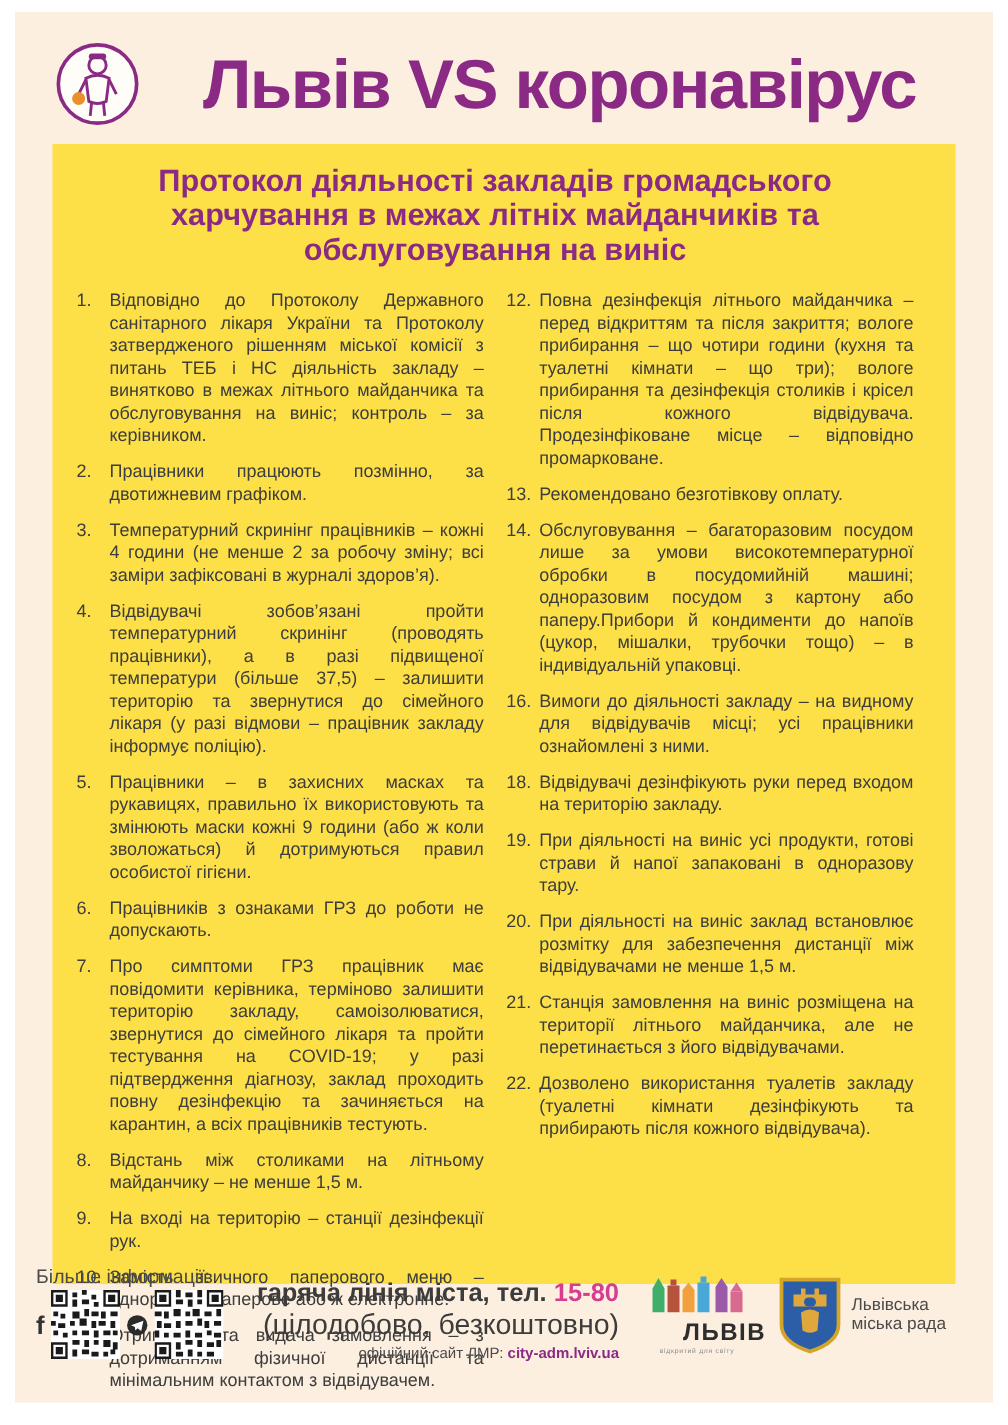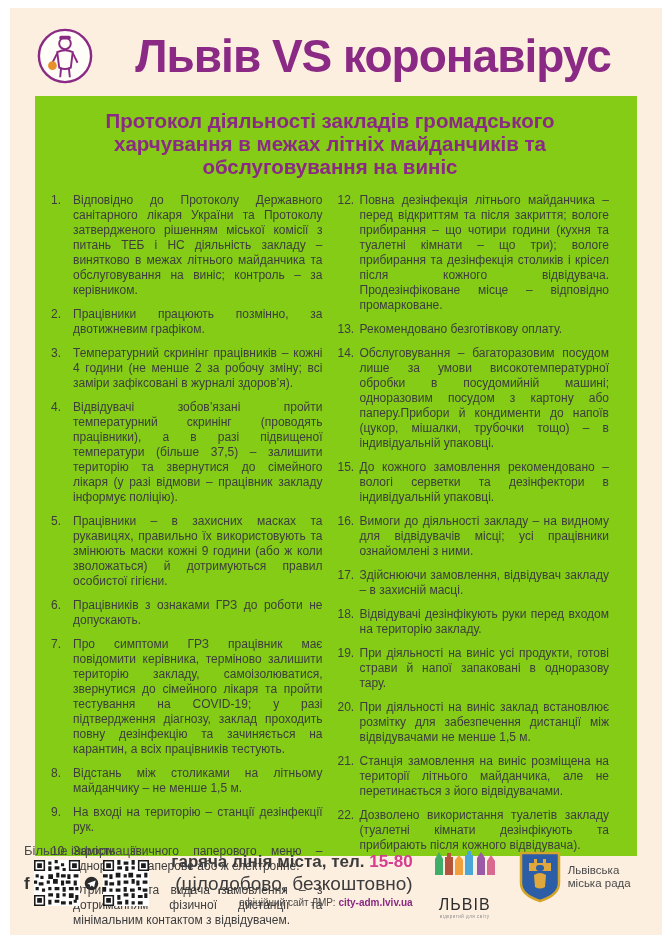--- a/index.html
+++ b/index.html
@@ -5,21 +5,21 @@
   * { margin:0; padding:0; box-sizing:border-box; }
   html,body { width:672px; height:950px; background:#ffffff; font-family:"Liberation Sans", sans-serif; }
   .poster { position:absolute; left:10px; top:8px; width:652px; height:927px; background:#fcefe0; }
 
   
   .header { display:flex; align-items:center; padding:14px 10px 6px 26px; height:88px; }
   .logo-circle { width:58px; height:58px; flex:none; }
   .title { flex:1; text-align:center; font-size:46px; font-weight:bold; color:#8b2a84; letter-spacing:-1px; white-space:nowrap; }
 
   
-  .panel { position:absolute; left:25px; top:88px; width:602px; height:760px; background:#84cc16; padding:13px 28px 10px 16px; }
+  .panel { position:absolute; left:25px; top:88px; width:602px; height:760px; background:#fde047; padding:13px 28px 10px 16px; }
   .subtitle { color:#8b2a84; font-weight:bold; font-size:20.5px; line-height:23px; text-align:center; max-width:542px; margin:0 auto; }
   .columns { display:flex; gap:15px; margin-top:15px; }
   .col { flex:1; min-width:0; }
   .item { display:flex; margin-bottom:9px; font-size:12px; line-height:15px; color:#3d3d3d; }
   .num { width:22px; flex:none; }
   .txt { flex:1; text-align:justify; }
 
   
   .footer { position:absolute; left:0; bottom:0; width:652px; height:96px; display:flex; align-items:flex-start; padding:4px 8px 0 14px; }
   .more-info { font-size:13px; color:#4a4a4a; margin-bottom:2px; }
@@ -27,21 +27,21 @@
   .qr { width:46px; height:46px; }
   .fb-glyph { font-size:17px; font-weight:bold; color:#333; line-height:1; }
   .tg-icon { width:15px; height:15px; }
   .hotline-block { margin-left:12px; padding-top:9px; width:252px;text-align:right; }
   .hotline-main { font-size:17px; font-weight:bold; color:#3c3c3c; white-space:nowrap; }
   .hotline-number { color:#d63c8f; }
   .hotline-note { font-size:19px; color:#3c3c3c; margin-top:1px; }
   .site-line { font-size:10px; color:#4a4a4a; margin-top:2px; }
   .site-url { color:#8b2a84; font-weight:bold; text-decoration:none; }
   .lviv-logo { margin-left:6px; padding-top:6px; width:92px; text-align:center; }
-  .lviv-wordmark { font-size:16px; font-weight:normal; color:#2d2d2d; letter-spacing:1px; line-height:1; margin-top:18px; }
+  .lviv-wordmark { font-size:16px; font-weight:bold; color:#2d2d2d; letter-spacing:1px; line-height:1; margin-top:1px;text-align:right; }
   .lviv-tagline { font-size:4.5px; color:#8a8a8a; letter-spacing:0.5px; margin-top:1px; }
   .coa-block { display:flex; align-items:center; gap:7px; margin-left:8px; padding-top:8px; }
   .council-name { font-size:11.5px; line-height:13px; color:#4a4a4a; width:64px; }
 </style>
 </head>
 <body>
 
 <div class="poster">
 
   <div class="header">
@@ -114,30 +114,22 @@
           </div>
         <div class="item">
             <span class="num">13.</span>
             <span class="txt">Рекомендовано безготівкову оплату.</span>
           </div>
         <div class="item">
             <span class="num">14.</span>
             <span class="txt">Обслуговування – багаторазовим посудом лише за умови високотемпературної обробки в посудомийній машині; одноразовим посудом з картону або паперу.Прибори й кондименти до напоїв (цукор, мішалки, трубочки тощо) – в індивідуальній упаковці.</span>
           </div>
         <div class="item">
-            <span class="num">15.</span>
-            <span class="txt">До кожного замовлення рекомендовано – вологі серветки та дезінфектори в індивідуальній упаковці.</span>
-          </div>
-        <div class="item">
             <span class="num">16.</span>
             <span class="txt">Вимоги до діяльності закладу – на видному для відвідувачів місці; усі працівники ознайомлені з ними.</span>
-          </div>
-        <div class="item">
-            <span class="num">17.</span>
-            <span class="txt">Здійснюючи замовлення, відвідувач закладу – в захисній масці.</span>
           </div>
         <div class="item">
             <span class="num">18.</span>
             <span class="txt">Відвідувачі дезінфікують руки перед входом на територію закладу.</span>
           </div>
         <div class="item">
             <span class="num">19.</span>
             <span class="txt">При діяльності на виніс усі продукти, готові страви й напої запаковані в одноразову тару.</span>
           </div>
         <div class="item">

